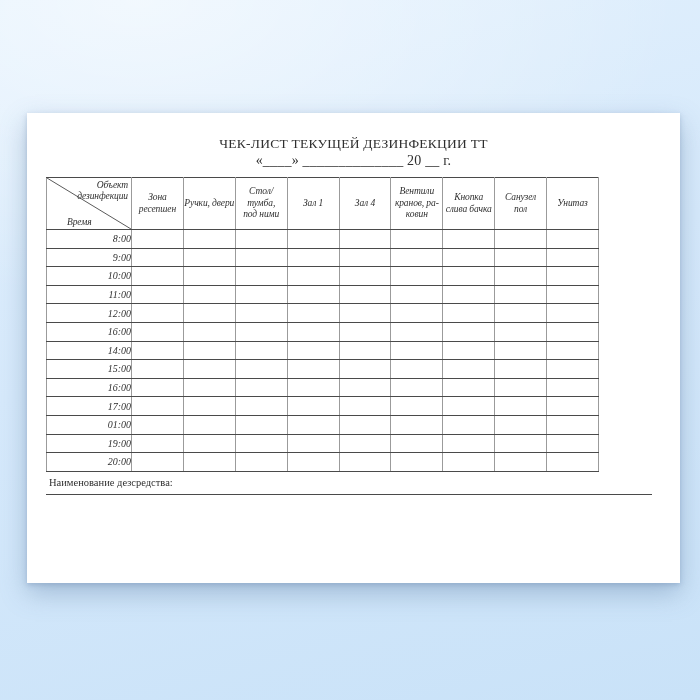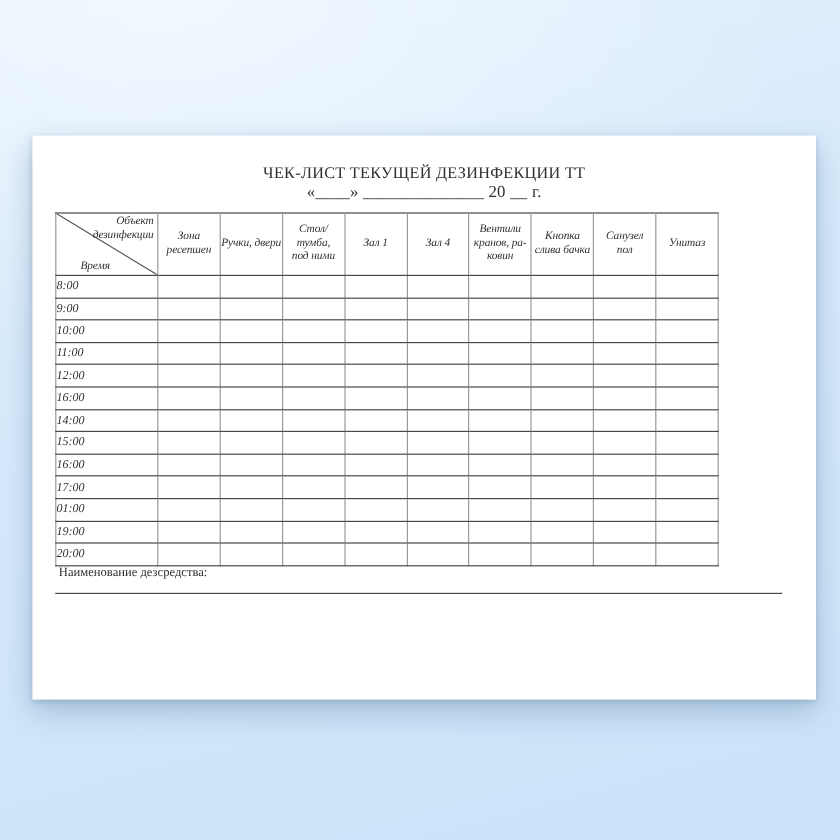--- a/index.html
+++ b/index.html
@@ -56,26 +56,26 @@
     position:absolute;bottom:2px;left:3px;
     font-size:9.5px;font-weight:normal;line-height:1.1;margin-left:17px;
   }
   table.grid thead th{
     font-weight:normal;font-size:9.5px;line-height:1.25;
     text-align:center;vertical-align:middle;
     white-space:pre-line;padding:1px 0;letter-spacing:-.1px;
   }
   table.grid tbody td{height:18.6px;padding:0;}
   table.grid tbody td.time{
-    font-size:10px;text-align:left;vertical-align:middle;
+    font-size:10px;text-align:right;vertical-align:middle;
   }
   .footer-line{
     width:606px;height:23.3px;
     border-bottom:1.4px solid var(--grid-horizontal);
-    display:flex;align-items:flex-start;
+    display:flex;align-items:center;
     font-size:10.5px;padding-left:3px;
   }
 </style>
 </head>
 <body>
 
 <div class="desktop">
   <div class="page">
 
     <div class="doc-title">ЧЕК-ЛИСТ ТЕКУЩЕЙ ДЕЗИНФЕКЦИИ ТТ</div>

